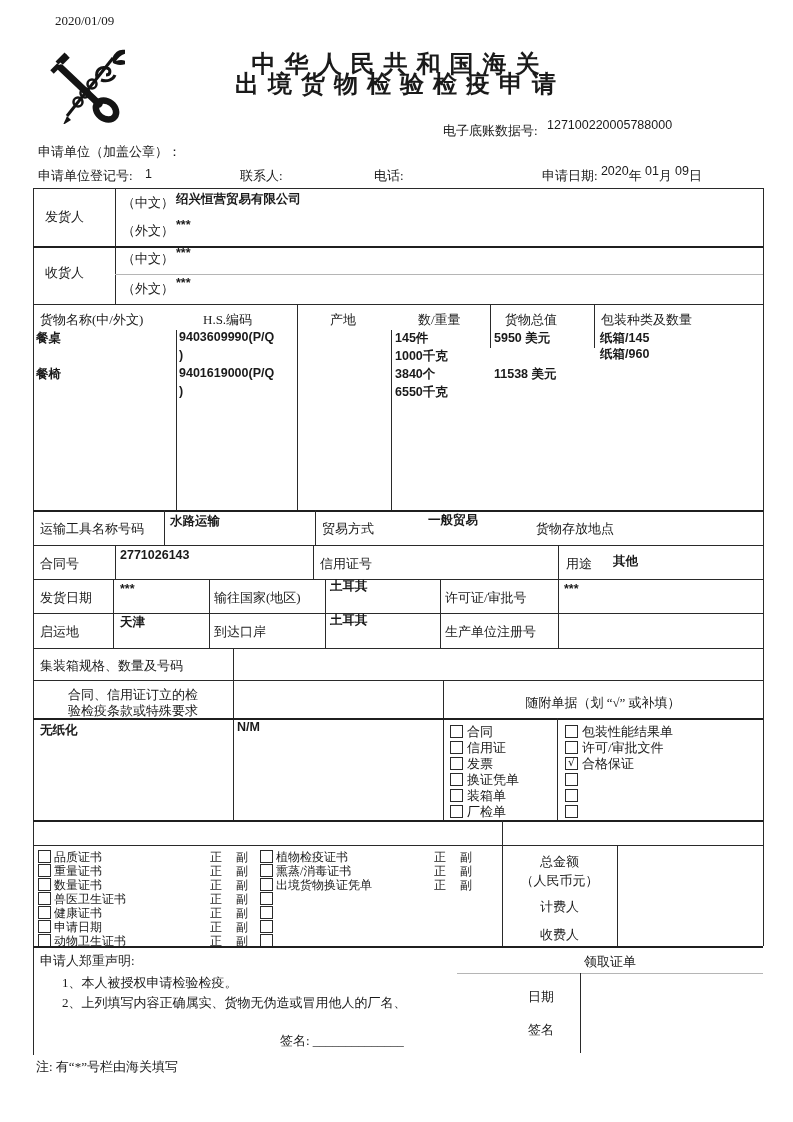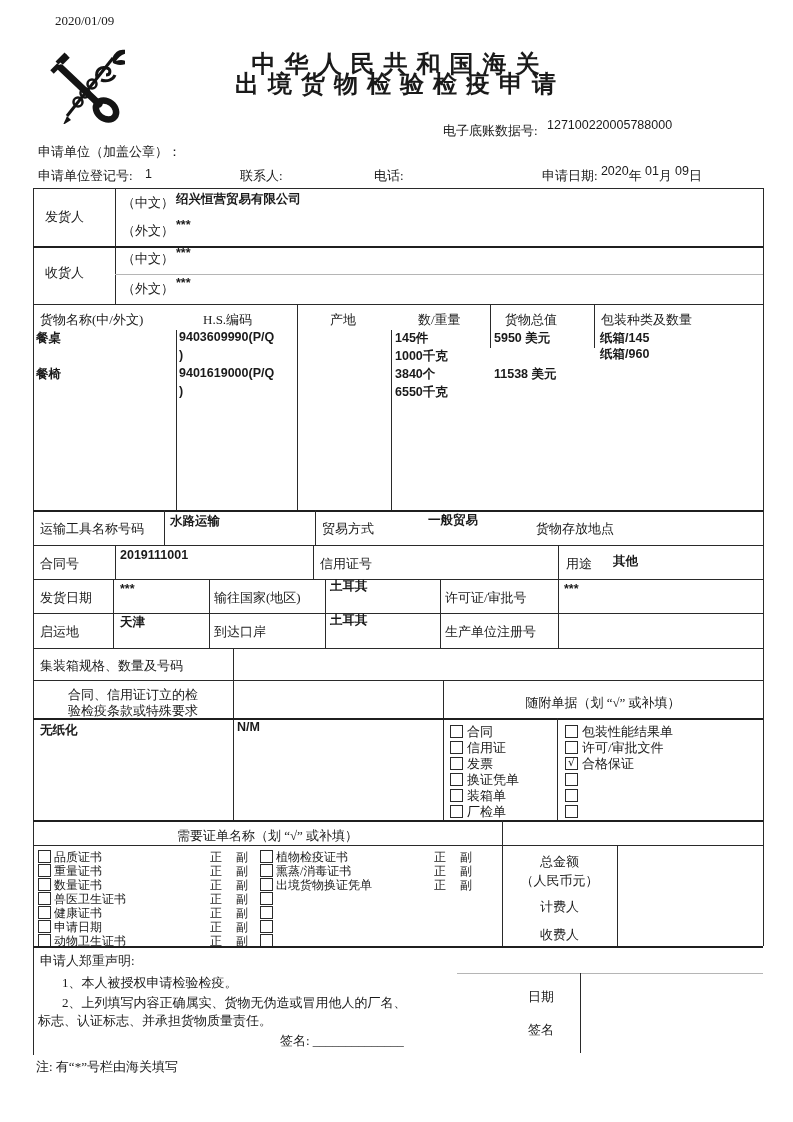--- a/index.html
+++ b/index.html
@@ -118,21 +118,21 @@
   <div class="vl" style="left:164px;top:510px;height:35px"></div>
   <span class="abs val" style="left:170px;top:513px">水路运输</span>
   <div class="vl" style="left:315px;top:510px;height:35px"></div>
   <span class="abs lbl" style="left:322px;top:520px">贸易方式</span>
   <span class="abs val" style="left:428px;top:512px">一般贸易</span>
   <span class="abs lbl" style="left:536px;top:520px">货物存放地点</span>
 
   <div class="hl" style="top:545px"></div>
   <span class="abs lbl" style="left:40px;top:555px">合同号</span>
   <div class="vl" style="left:115px;top:545px;height:34px"></div>
-  <span class="abs val" style="left:120px;top:548px">2019111001</span>
+  <span class="abs val" style="left:120px;top:548px">2771026143</span>
   <div class="vl" style="left:313px;top:545px;height:34px"></div>
   <span class="abs lbl" style="left:320px;top:555px">信用证号</span>
   <div class="vl" style="left:558px;top:545px;height:34px"></div>
   <span class="abs lbl" style="left:566px;top:555px">用途</span>
   <span class="abs val" style="left:613px;top:553px">其他</span>
 
   <div class="hl" style="top:579px"></div>
   <span class="abs lbl" style="left:40px;top:589px">发货日期</span>
   <div class="vl" style="left:113px;top:579px;height:34px"></div>
   <span class="abs val" style="left:120px;top:582px">***</span>
@@ -189,21 +189,20 @@
   <span class="abs lbl" style="left:582px;top:723px">包装性能结果单</span>
   <span class="cbx" style="left:565px;top:741px"><span></span></span>
   <span class="abs lbl" style="left:582px;top:739px">许可/审批文件</span>
   <span class="cbx" style="left:565px;top:757px"><span>√</span></span>
   <span class="abs lbl" style="left:582px;top:755px">合格保证</span>
   <span class="cbx" style="left:565px;top:773px"><span></span></span>
   <span class="cbx" style="left:565px;top:789px"><span></span></span>
   <span class="cbx" style="left:565px;top:805px"><span></span></span>
 
   <div class="hl hl2" style="top:820px"></div>
-  <div class="abs lbl center" style="left:33px;top:827px;width:469px">需要证单名称（划 “√” 或补填）</div>
   <div class="vl" style="left:502px;top:820px;height:126px"></div>
   <div class="hl" style="top:845px"></div>
 
   <span class="cbx" style="left:38px;top:850px"></span>
   <span class="abs sm" style="left:54px;top:849px">品质证书</span>
   <span class="abs sm" style="left:210px;top:849px">正</span>
   <span class="abs sm" style="left:236px;top:849px">副</span>
   <span class="cbx" style="left:38px;top:864px"></span>
   <span class="abs sm" style="left:54px;top:863px">重量证书</span>
   <span class="abs sm" style="left:210px;top:863px">正</span>
@@ -249,23 +248,23 @@
   <div class="abs lbl center" style="left:502px;top:853px;width:115px">总金额</div>
   <div class="abs lbl center" style="left:502px;top:872px;width:115px">（人民币元）</div>
   <div class="abs lbl center" style="left:502px;top:898px;width:115px">计费人</div>
   <div class="abs lbl center" style="left:502px;top:926px;width:115px">收费人</div>
   <div class="vl" style="left:617px;top:845px;height:101px"></div>
 
   <div class="hl hl2" style="top:946px"></div>
   <span class="abs lbl" style="left:40px;top:952px">申请人郑重声明:</span>
   <span class="abs lbl" style="left:62px;top:974px">1、本人被授权申请检验检疫。</span>
   <span class="abs lbl" style="left:62px;top:994px">2、上列填写内容正确属实、货物无伪造或冒用他人的厂名、</span>
-  <span class="abs lbl" style="left:38px;top:1012px">标志、认证标志、并承担货物质量责任。</span>
   <span class="abs lbl" style="left:280px;top:1032px">签名: ______________</span>
 
+  <div class="abs lbl center" style="left:457px;top:953px;width:306px">领取证单</div>
   <div class="hl hllight" style="top:973px;left:457px;width:306px"></div>
   <div class="vl" style="left:580px;top:973px;height:80px"></div>
   <span class="abs lbl" style="left:528px;top:988px">日期</span>
   <span class="abs lbl" style="left:528px;top:1021px">签名</span>
 
   <span class="abs lbl" style="left:36px;top:1058px">注: 有“*”号栏由海关填写</span>
 
 </div>
 
 </body></html>

